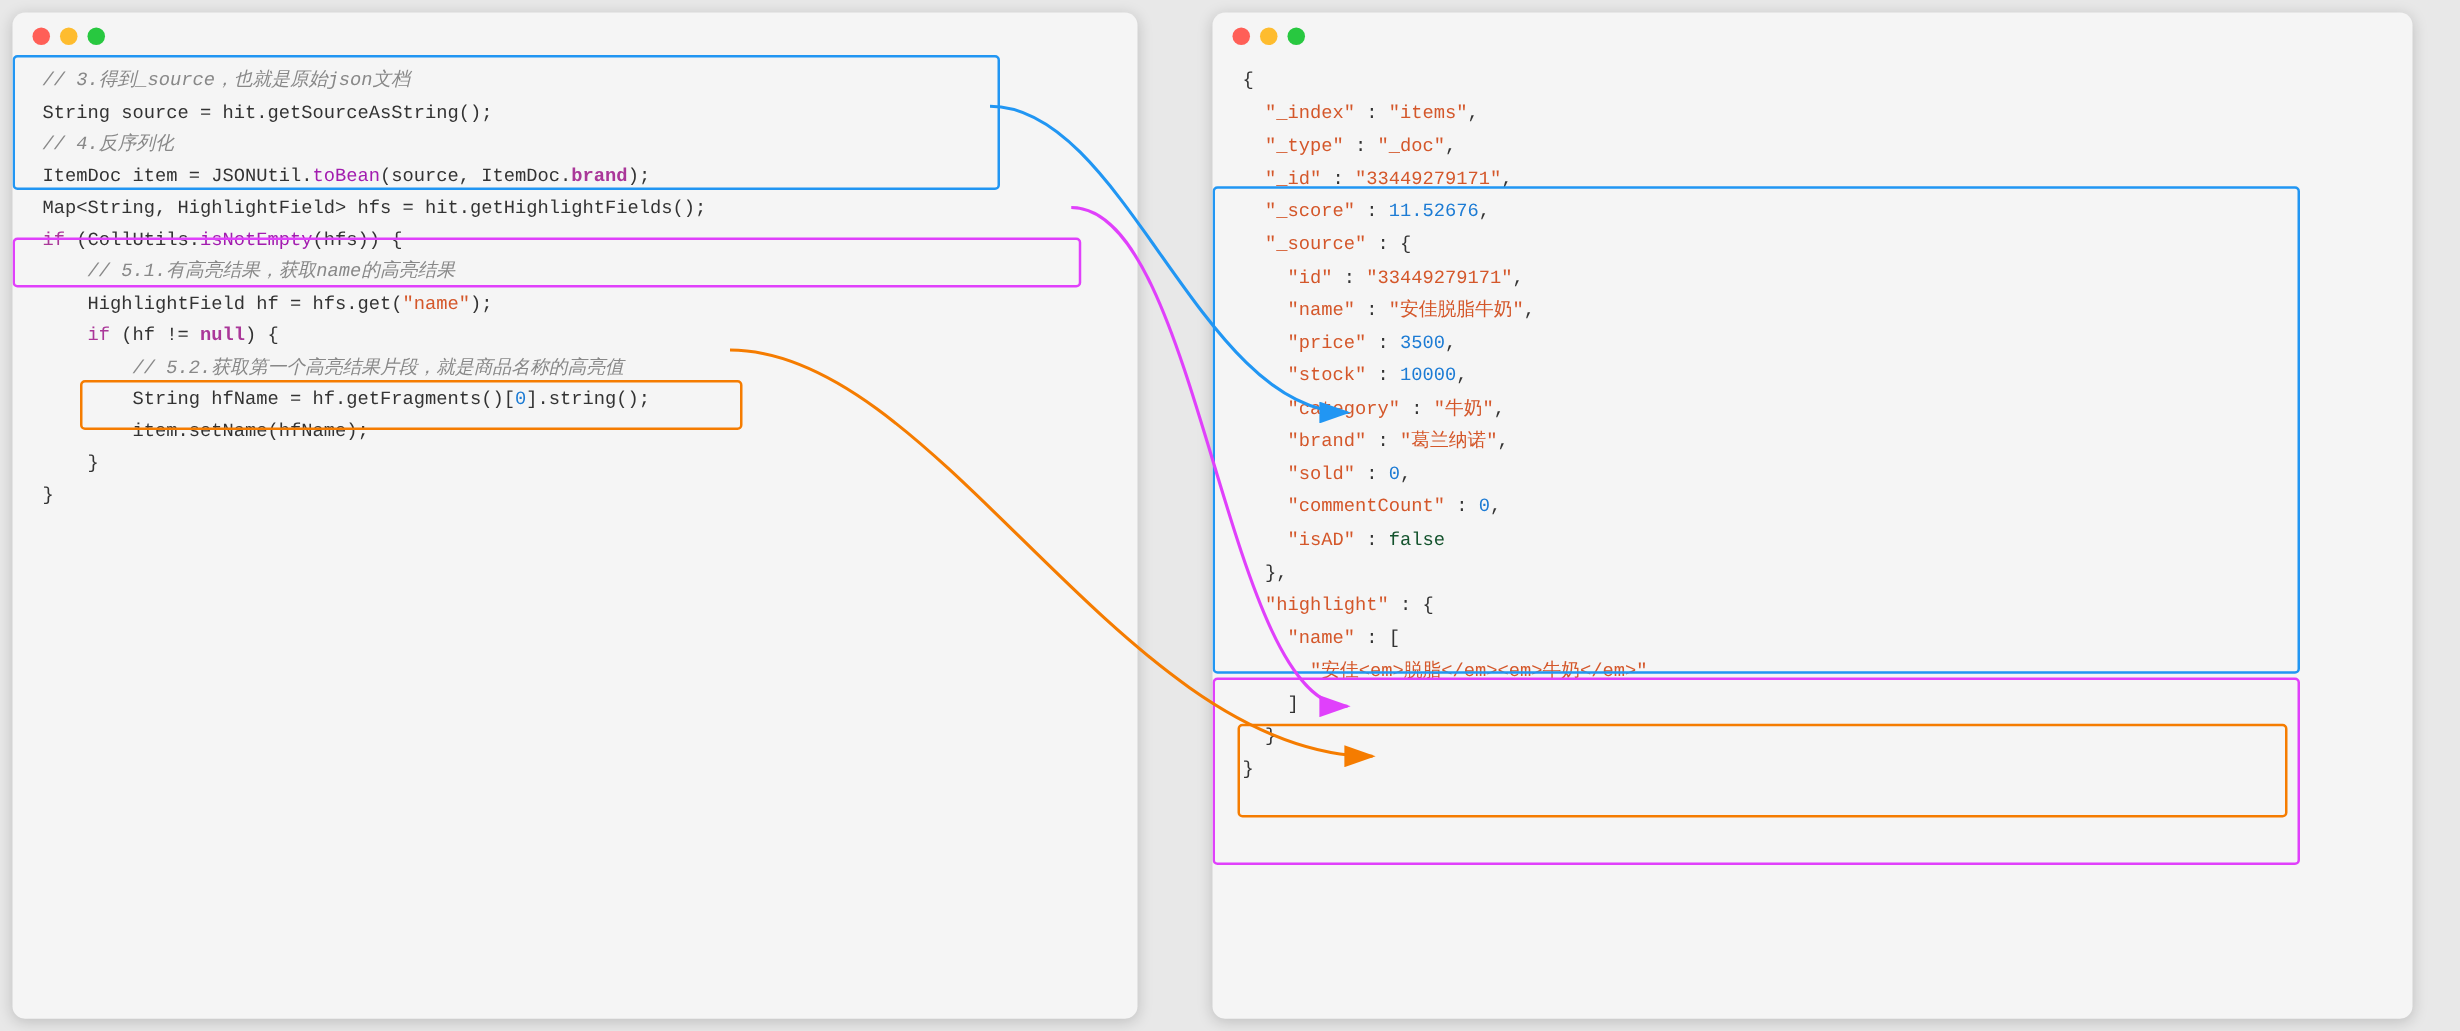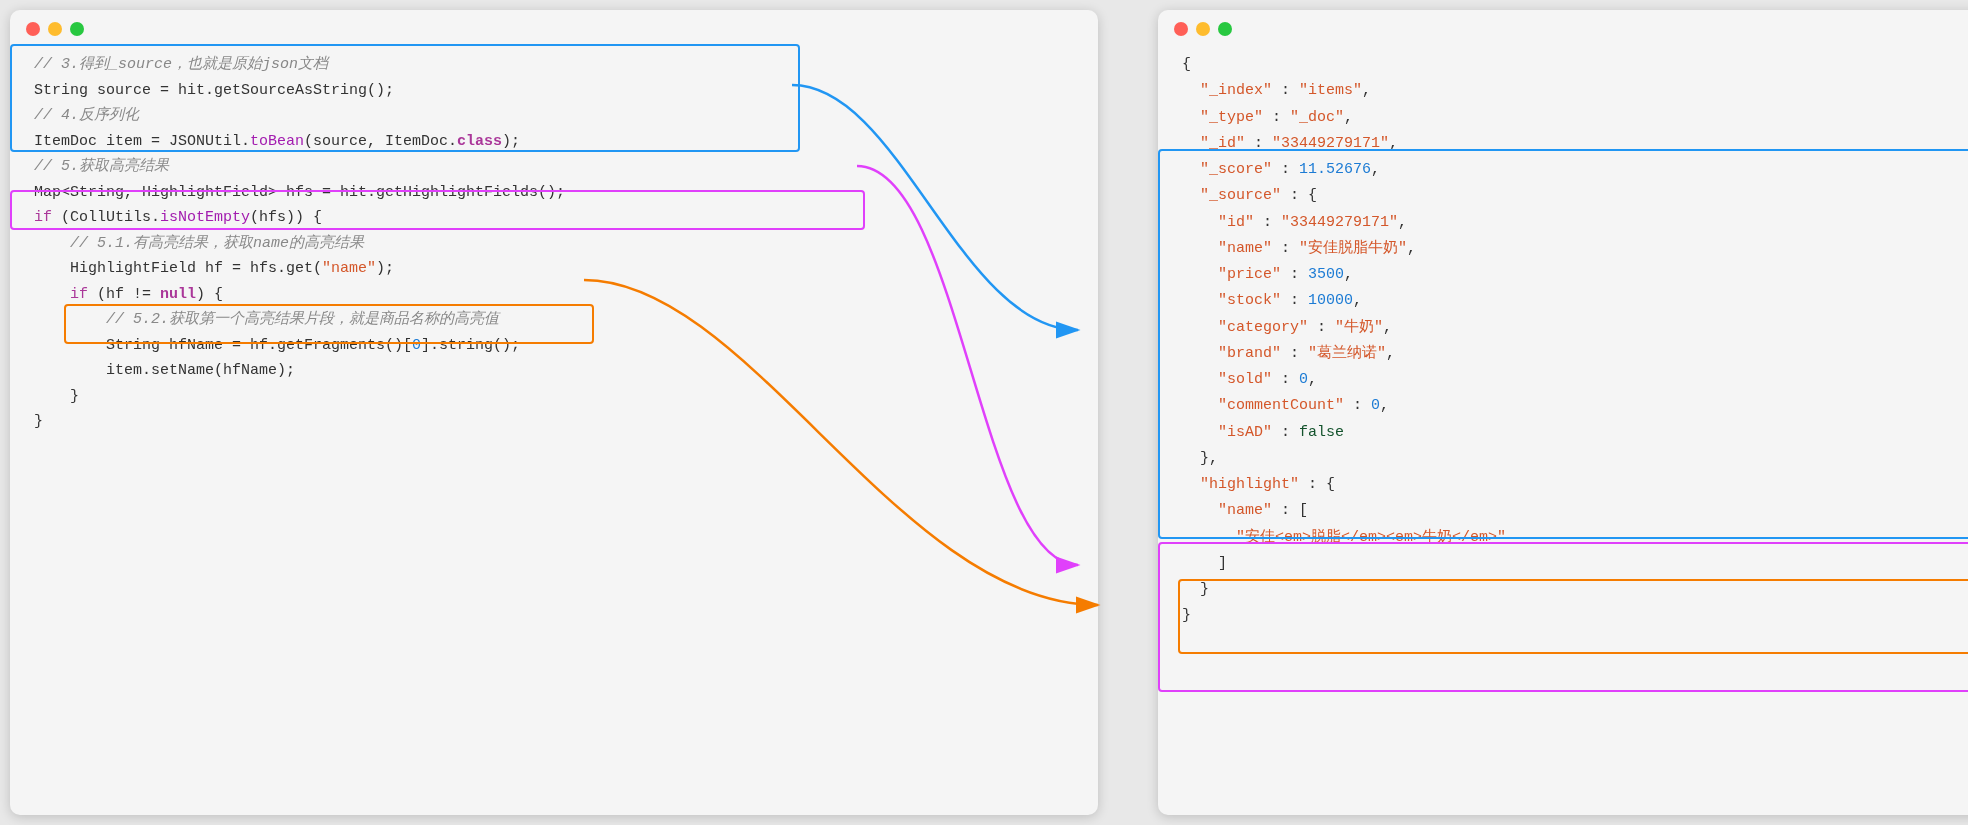--- a/index.html
+++ b/index.html
@@ -17,21 +17,21 @@
 
     .panel {
       background: #f5f5f5;
       border-radius: 10px;
       box-shadow: 0 2px 12px rgba(0,0,0,0.18);
       position: relative;
       overflow: hidden;
     }
 
     .left-panel {
-      width: 1088px;
+      width: 900px;
       margin: 10px 0 10px 10px;
       padding: 0;
       flex-shrink: 0;
     }
 
     .right-panel {
       width: 960px;
       margin: 10px 10px 10px 60px;
       padding: 0;
       flex-shrink: 0;
@@ -132,22 +132,21 @@
 
     <div class="box-blue" style="left:0; top:0; width:790px; height:108px;"></div>
 
     <div class="box-pink" style="left:0; top:146px; width:855px; height:40px;"></div>
 
     <div class="box-orange" style="left:54px; top:260px; width:530px; height:40px;"></div>
 
     <span class="code-line"><span class="comment">// 3.得到_source，也就是原始json文档</span></span>
     <span class="code-line">String source = hit.getSourceAsString();</span>
     <span class="code-line"><span class="comment">// 4.反序列化</span></span>
-    <span class="code-line">ItemDoc item = JSONUtil.<span class="italic-method">toBean</span>(source, ItemDoc.<span class="bold-kw">class</span>);</span>
-    <span class="code-line"><span class="comment">// 5.获取高亮结果</span></span>
+    <span class="code-line">ItemDoc item = JSONUtil.<span class="italic-method">toBean</span>(source, ItemDoc.<span class="bold-kw">brand</span>);</span>
     <span class="code-line">Map&lt;String, HighlightField&gt; hfs = hit.getHighlightFields();</span>
     <span class="code-line"><span class="keyword">if</span> (CollUtils.<span class="italic-method">isNotEmpty</span>(hfs)) {</span>
     <span class="code-line"><span class="comment">    // 5.1.有高亮结果，获取name的高亮结果</span></span>
     <span class="code-line">    HighlightField hf = hfs.get(<span class="string-val">"name"</span>);</span>
     <span class="code-line">    <span class="keyword">if</span> (hf != <span class="bold-kw">null</span>) {</span>
     <span class="code-line"><span class="comment">        // 5.2.获取第一个高亮结果片段，就是商品名称的高亮值</span></span>
     <span class="code-line">        String hfName = hf.getFragments()[<span class="index-val">0</span>].string();</span>
     <span class="code-line">        item.setName(hfName);</span>
     <span class="code-line">    }</span>
     <span class="code-line">}</span>

